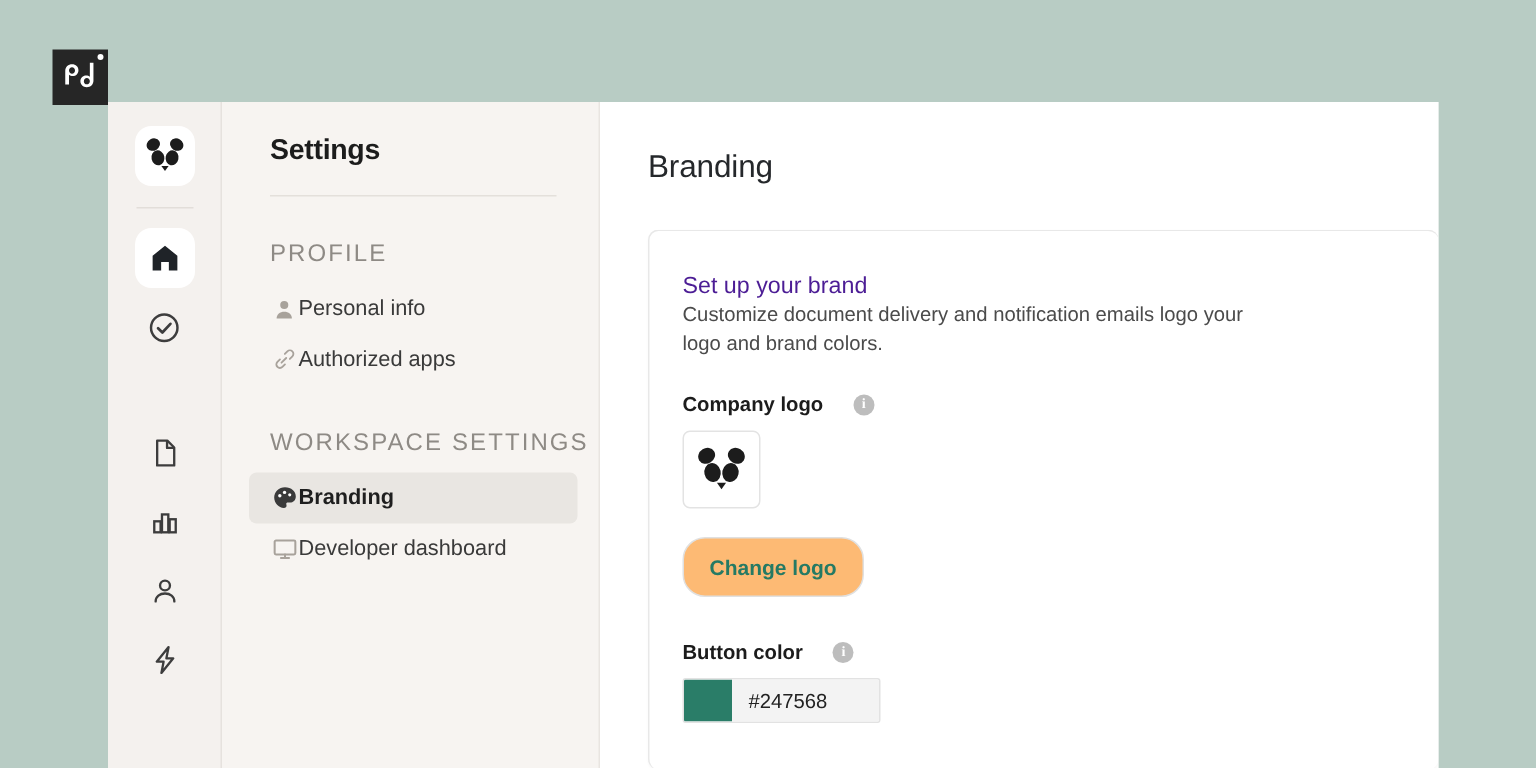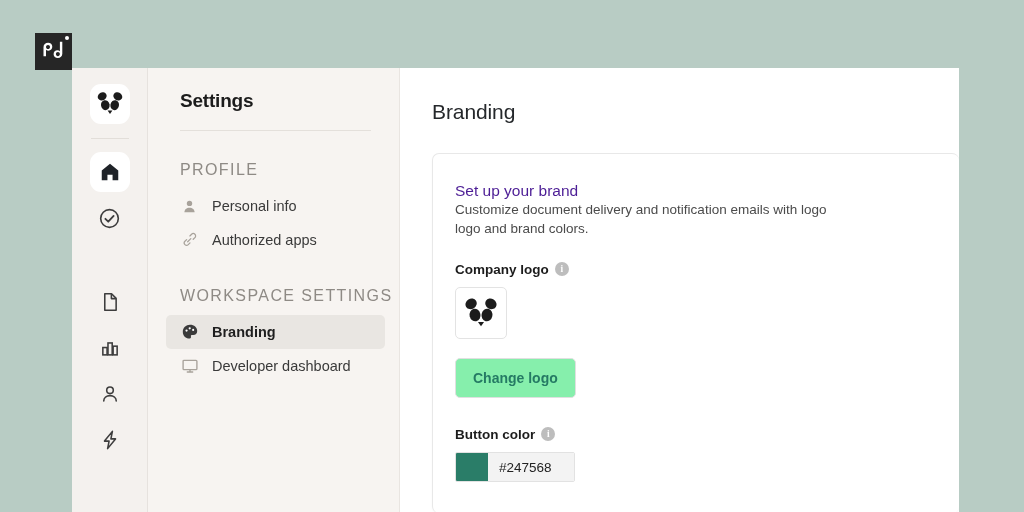--- a/index.html
+++ b/index.html
@@ -120,21 +120,20 @@
     margin-bottom: 10px;
     font-weight: normal;
   }
   .nav-item {
     display: flex;
     align-items: center;
     height: 34px;
     margin: 0 14px 0 18px;
     padding-left: 14px;
     border-radius: 5px;
-    gap: 13px;
   }
   .nav-item.active { background: #e9e6e2; }
   .nav-item .nav-icon {
     width: 19px;
     height: 19px;
     display: flex;
     align-items: center;
     justify-content: center;
     flex: 0 0 19px;
   }
@@ -178,21 +177,22 @@
   }
   .card-desc {
     font-size: 13.5px;
     color: #4b4b4b;
     line-height: 1.42;
     max-width: 380px;
     margin-bottom: 24px;
   }
   .field-label-row {
     display: flex;
-    gap: 6px;
+    align-items: center;
+    gap: 20px;
     margin-bottom: 10px;
   }
   .field-label {
     font-size: 13.5px;
     font-weight: bold;
     color: #1c1c1c;
   }
   .info-icon {
     width: 14px;
     height: 14px;
@@ -212,32 +212,32 @@
     border-radius: 5px;
     background: #fff;
     display: flex;
     align-items: center;
     justify-content: center;
     margin-bottom: 19px;
   }
   .btn-outline {
     display: inline-block;
     border: 1px solid #e0e0e0;
-    border-radius: 5px;
-    background: #86efac;
+    border-radius: 15px;
+    background: #fdba74;
     color: #257a64;
     font-size: 14px;
     font-weight: bold;
     padding: 11px 17px;
     margin-bottom: 29px;
     cursor: pointer;
   }
   .color-field {
     display: flex;
-    width: 120px;
+    width: 132px;
     height: 30px;
     border: 1px solid #e2e2e2;
     border-radius: 2px;
     overflow: hidden;
   }
   .color-swatch {
     width: 32px;
     flex: 0 0 32px;
     background: #2a7d68;
   }
@@ -381,21 +381,21 @@
       </span>
       <span class="nav-label">Developer dashboard</span>
     </div>
   </aside>
 
   <main class="main">
     <h1 class="page-title">Branding</h1>
 
     <section class="card">
       <h2 class="card-title">Set up your brand</h2>
-      <p class="card-desc">Customize document delivery and notification emails with logo logo and brand colors.</p>
+      <p class="card-desc">Customize document delivery and notification emails logo your logo and brand colors.</p>
 
       
       <div class="field-label-row">
         <span class="field-label">Company logo</span>
         <span class="info-icon">i</span>
       </div>
 
       <div class="logo-tile">
         <svg width="36" height="33" viewBox="0 0 28 26">
           <ellipse cx="6.2" cy="5.4" rx="4.6" ry="4.0" transform="rotate(-32 6.2 5.4)" fill="#1c1c1c"></ellipse>

